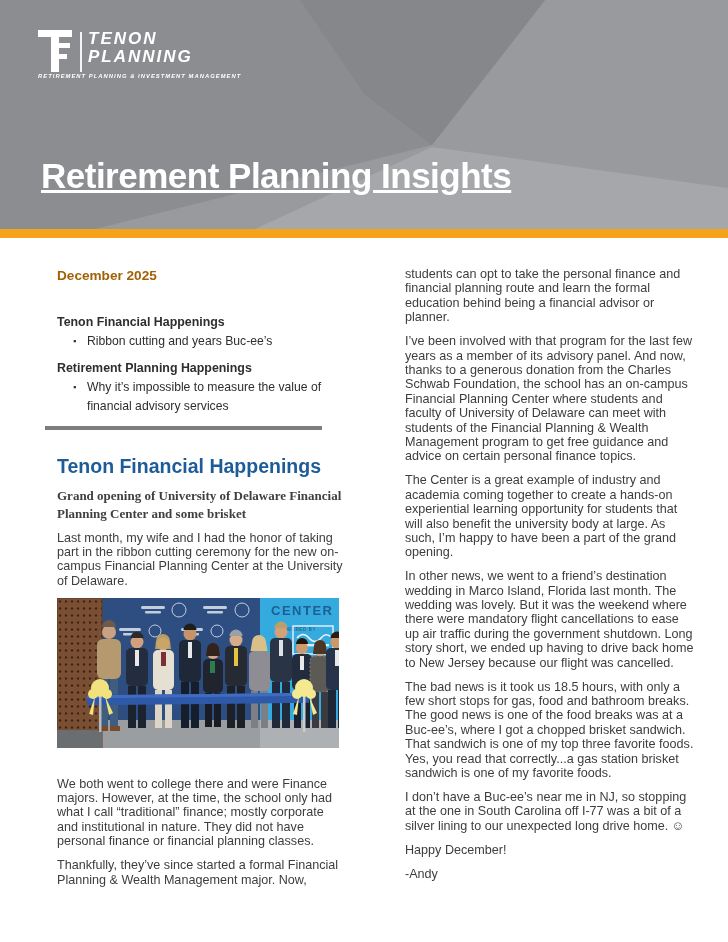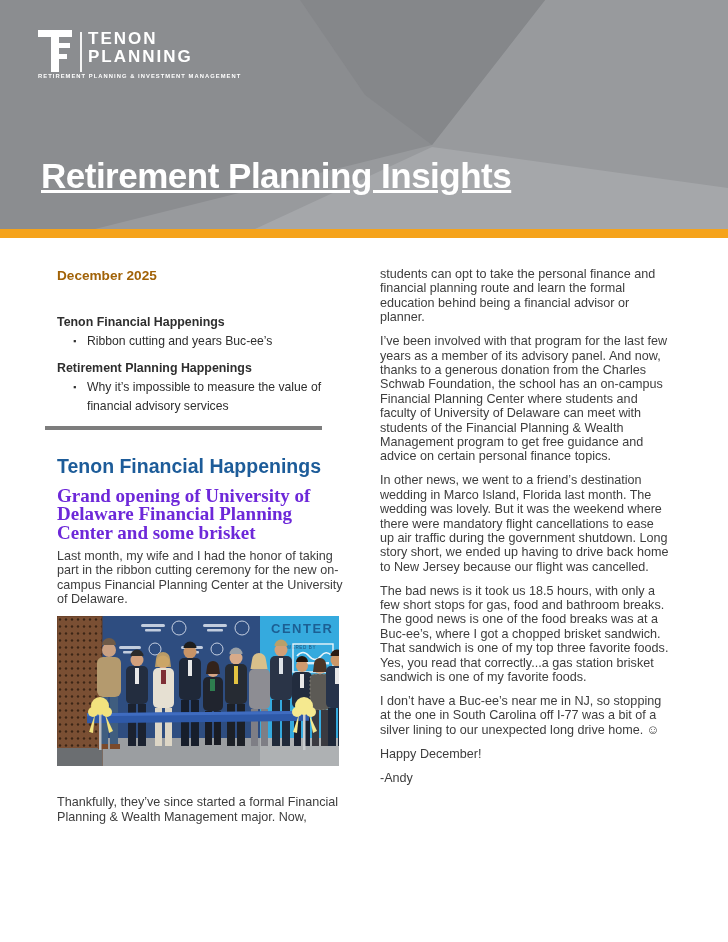--- a/index.html
+++ b/index.html
@@ -6,52 +6,52 @@
   html,body { background:#e8e8e8; }
   body { font-family:"Liberation Sans", sans-serif; }
   #page {
     position:relative; width:728px; height:942px; margin:0 auto;
     background:#ffffff; overflow:hidden;
   }
 
   
   #header { position:absolute; left:0; top:0; width:728px; height:229px; }
   #header svg.bg { position:absolute; left:0; top:0; }
-  #logo { position:absolute; left:38px; top:28px; width:220px; height:56px; }
+  #logo { position:absolute; left:38px; top:28px; width:220px; height:56px;font-style:italic; }
   #logo .mark { position:absolute; left:0; top:2px; width:34px; height:42px; }
   #logo .divider { position:absolute; left:42px; top:4px; width:2px; height:40px; background:#ffffff; opacity:.9; }
   #logo .name { position:absolute; left:50px; top:2px; color:#fff; font-weight:bold;
     font-size:17px; line-height:18px; letter-spacing:2px; }
   #logo .tagline { position:absolute; left:0px; top:45px; color:#fff; font-size:5.8px;
     letter-spacing:1.05px; font-weight:bold; white-space:nowrap; }
   #newsletter-title {
     position:absolute; left:41px; top:156px; color:#ffffff; font-weight:bold;
     font-size:35px; letter-spacing:-0.5px; white-space:nowrap;text-decoration:underline;
   }
   #accent-bar { position:absolute; left:0; top:229px; width:728px; height:9px; background:#F5A31B; }
 
   
   .col { position:absolute; top:267px; width:290px; color:#3d3d3d; font-size:12.6px; line-height:14.4px; }
   #col-left  { left:57px; }
-  #col-right { left:380px; }
+  #col-right { left:405px; }
   .col p { margin-bottom:9.5px; }
 
   .issue-date { color:#a16207; font-weight:bold; font-size:13.6px; line-height:17px; }
 
   .toc { margin-top:30px; color:#2e2e2e; }
   .toc .toc-title { font-weight:bold; font-size:12.4px; line-height:16px; }
   .toc ul { list-style:none; margin:2px 0 8px 0; }
   .toc li { padding-left:30px; position:relative; line-height:19.5px; font-size:12.2px; }
   .toc li .bullet { position:absolute; left:16px; top:0; font-size:9px; }
 
   .rule { margin-top:9px; margin-left:-12px; width:277px; height:4px; background:#7d7d7d; }
 
   .section-heading { margin-top:25px; color:#1D5C99; font-weight:bold; font-size:19.5px; line-height:22px; }
   .sub-heading { margin-top:10px; font-family:"Liberation Serif", serif; font-weight:bold;
-    color:#6d28d9; font-size:19px; line-height:18.5px; margin-bottom:7px; }
+    color:#404040; font-size:13px; line-height:18.5px; margin-bottom:7px; }
 
   figure.photo { margin:3px 0 29px 0; width:282px; height:150px; }
 
   .closing { margin-bottom:9.5px; }
   .signature { }
 </style>
 </head>
 <body>
 
 <div id="page">
@@ -274,26 +274,28 @@
         <g fill="#F5E98F">
           <circle cx="247" cy="90" r="9"></circle>
             <circle cx="240" cy="96" r="5"></circle>
             <circle cx="254" cy="96" r="5"></circle>
           <path d="M242,98 l-6,18 4,1 z"></path>
             <path d="M252,98 l8,17 -4,2 z"></path>
         </g>
       </svg>
     </figure>
 
+    <p>We both went to college there and were Finance majors. However, at the time, the school only had what I call “traditional” finance; mostly corporate and institutional in nature. They did not have personal finance or financial planning classes.</p>
     <p>Thankfully, they’ve since started a formal Financial Planning &amp; Wealth Management major. Now,</p>
   </div>
 
   <div class="col" id="col-right">
     <p>students can opt to take the personal finance and financial planning route and learn the formal education behind being a financial advisor or planner.</p>
     <p>I’ve been involved with that program for the last few years as a member of its advisory panel. And now, thanks to a generous donation from the Charles Schwab Foundation, the school has an on-campus Financial Planning Center where students and faculty of University of Delaware can meet with students of the Financial Planning &amp; Wealth Management program to get free guidance and advice on certain personal finance topics.</p>
+    <p>The Center is a great example of industry and academia coming together to create a hands-on experiential learning opportunity for students that will also benefit the university body at large. As such, I’m happy to have been a part of the grand opening.</p>
     <p>In other news, we went to a friend’s destination wedding in Marco Island, Florida last month. The wedding was lovely. But it was the weekend where there were mandatory flight cancellations to ease up air traffic during the government shutdown. Long story short, we ended up having to drive back home to New Jersey because our flight was cancelled.</p>
     <p>The bad news is it took us 18.5 hours, with only a few short stops for gas, food and bathroom breaks. The good news is one of the food breaks was at a Buc-ee’s, where I got a chopped brisket sandwich. That sandwich is one of my top three favorite foods. Yes, you read that correctly...a gas station brisket sandwich is one of my favorite foods.</p>
     <p>I don’t have a Buc-ee’s near me in NJ, so stopping at the one in South Carolina off I-77 was a bit of a silver lining to our unexpected long drive home. ☺</p>
     <p class="closing">Happy December!</p>
     <p class="signature">-Andy</p>
   </div>
 
 </div>
 
 </body></html>

